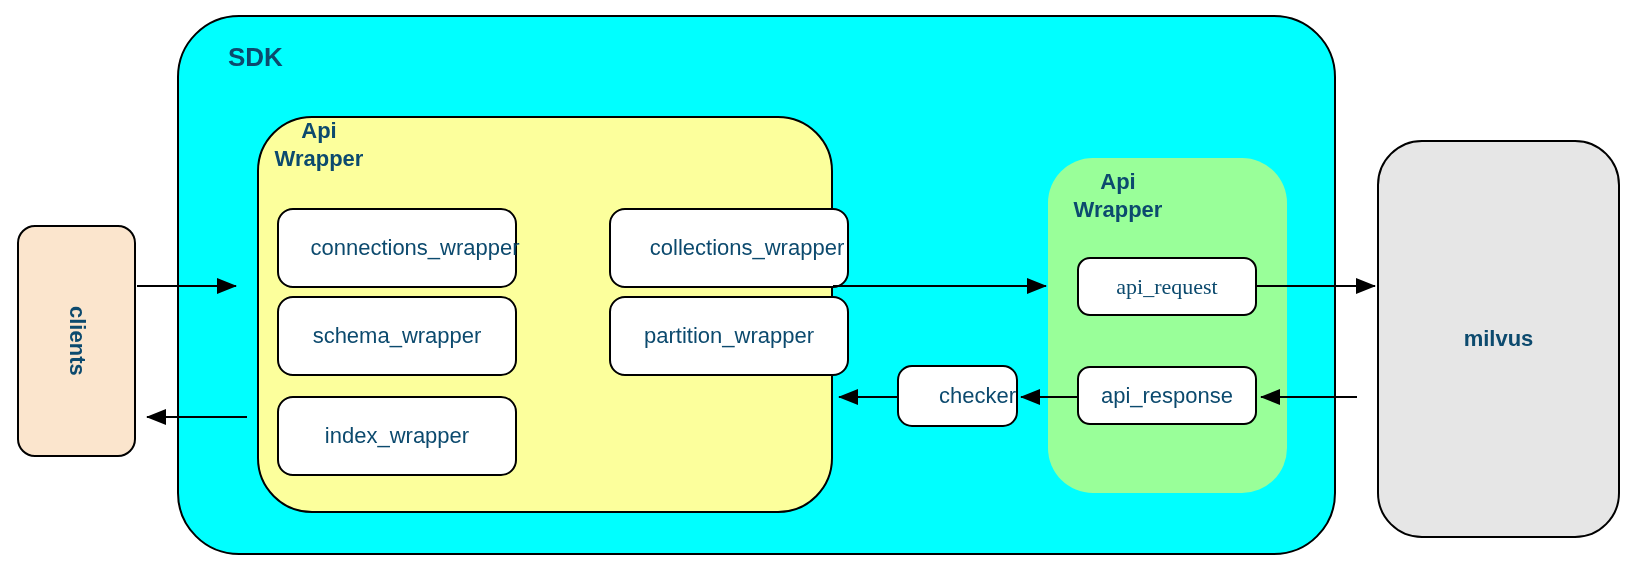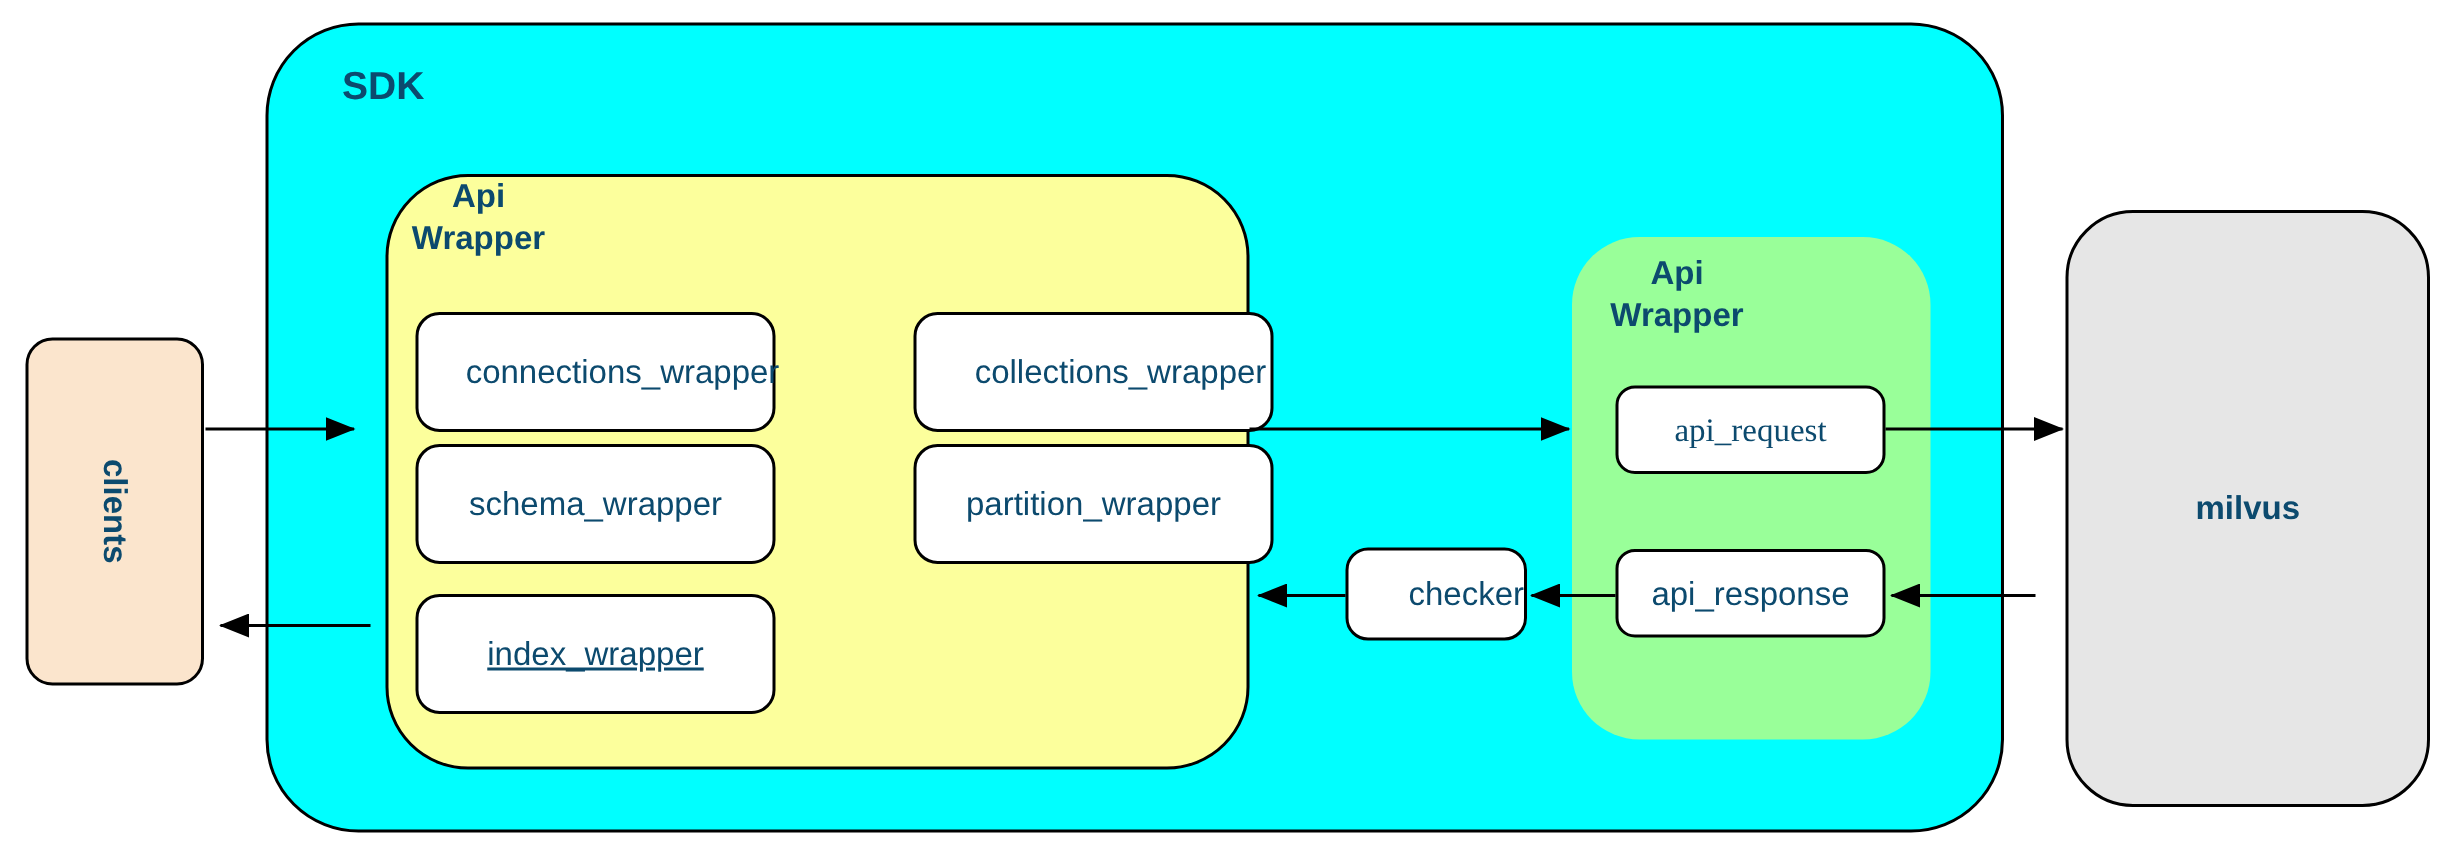--- a/index.html
+++ b/index.html
@@ -52,21 +52,21 @@
 
   
   .node {
     display: flex; align-items: center; justify-content: center;
     background: var(--node-fill, #ffffff);
     border: 2.5px solid var(--stroke, #000);
     font-size: 22px; text-align: center; white-space: nowrap;
   }
   .wb { width: 240px; height: 80px; border-radius: 16px; }
   .wb.c1 { left: 277px; } .wb.c2 { left: 577px; margin-left: 32px; }
-  .wb.r1 { top: 208px; padding-left: 36px; } .wb.r2 { top: 296px; } .wb.r3 { top: 396px; text-decoration: underline; }
+  .wb.r1 { top: 208px; padding-left: 36px; } .wb.r2 { top: 296px; } .wb.r3 { top: 396px; }
 
   .api-request  { left: 1077px; top: 257px; width: 180px; height: 59px; border-radius: 13px; font-family: Liberation Serif, serif; }
   .api-response { left: 1077px; top: 366px; width: 180px; height: 59px; border-radius: 13px; }
   .checker     { left: 897px;  top: 365px; width: 121px; height: 62px; border-radius: 15px; justify-content: flex-end; }
 
   .clients {
     left: 17px; top: 225px; width: 119px; height: 232px;
     background: var(--clients-fill, #fbe5cd);
     border: 2px solid var(--stroke, #000);
     border-radius: 18px;

